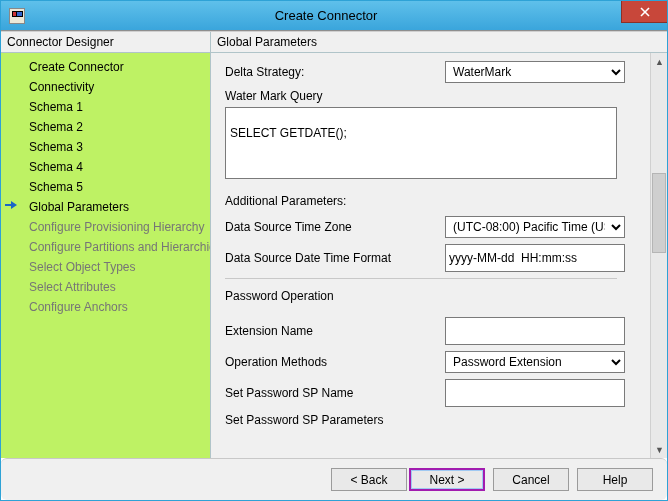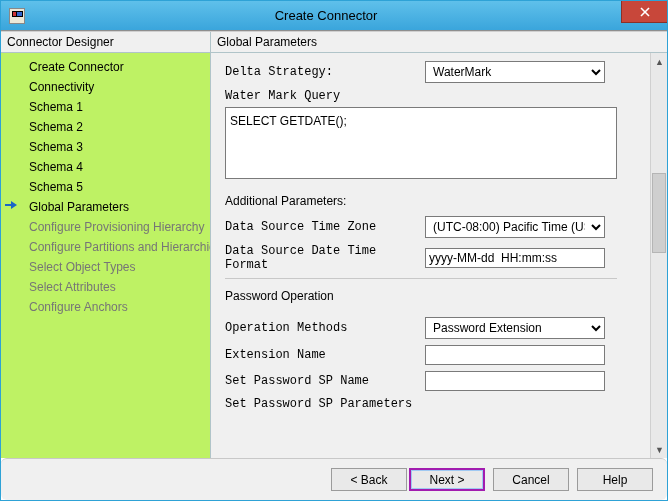--- a/index.html
+++ b/index.html
@@ -158,39 +158,38 @@
     border: 1px solid #b5b5b5;
   }
   .row {
     display: flex;
     align-items: center;
     margin-bottom: 6px;
   }
   .row .lbl {
     width: 200px;
     padding-right: 6px;
-    font-family: Liberation Mono, monospace;
-  }
-  .row .ctrl { flex: 1; }
+  }
+  .row .ctrl { flex: 1; margin-left: 20px; }
   select.combo, input.txt {
     width: 180px;
     font: inherit;
     border: 1px solid #7a7a7a;
     background: #fff;
-    height: 20px;
+    height: 28px;
     padding: 1px 3px;
   }
   select.combo { height: 22px; }
   textarea.txa {
     width: 392px;
     height: 72px;
     font: inherit;
     border: 1px solid #7a7a7a;
     background: #fff;
-    padding: 6px 4px;
+    padding: 18px 4px;
     resize: none;
   }
   .section-gap { height: 12px; }
   .section-label { margin-bottom: 8px; }
   .separator {
     border: none;
     border-top: 1px solid #c8c8c8;
     margin: 6px 0 10px 0;
     width: 392px;
   }
@@ -296,32 +295,32 @@
               <input class="txt" type="text" value="yyyy-MM-dd  HH:mm:ss" style="">
             </div>
           </div>
 
           <hr class="separator">
 
           <div class="section-label">Password Operation</div>
           <div style="height:6px;"></div>
 
           <div class="row">
+            <div class="lbl">Extension Name</div>
+            <div class="ctrl">
+              <input class="txt" type="text" value="" style="">
+            </div>
+          </div>
+
+          <div class="row">
             <div class="lbl">Operation Methods</div>
             <div class="ctrl">
               <select class="combo">
                 <option>Password Extension</option>
               </select>
-            </div>
-          </div>
-
-          <div class="row">
-            <div class="lbl">Extension Name</div>
-            <div class="ctrl">
-              <input class="txt" type="text" value="" style="">
             </div>
           </div>
 
           <div class="row">
             <div class="lbl">Set Password SP Name</div>
             <div class="ctrl">
               <input class="txt" type="text" value="" style="">
             </div>
           </div>
 

